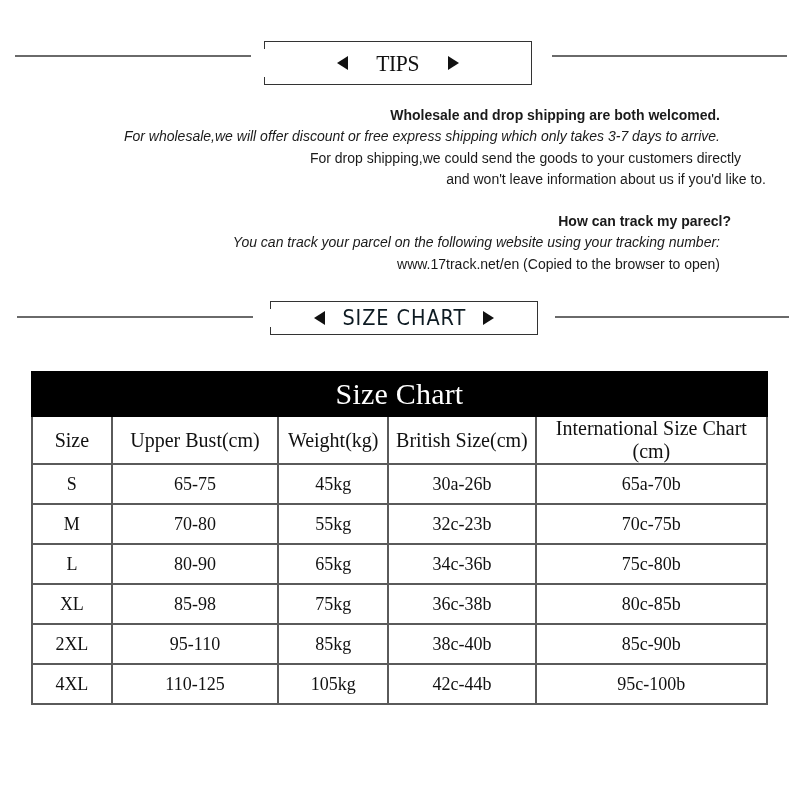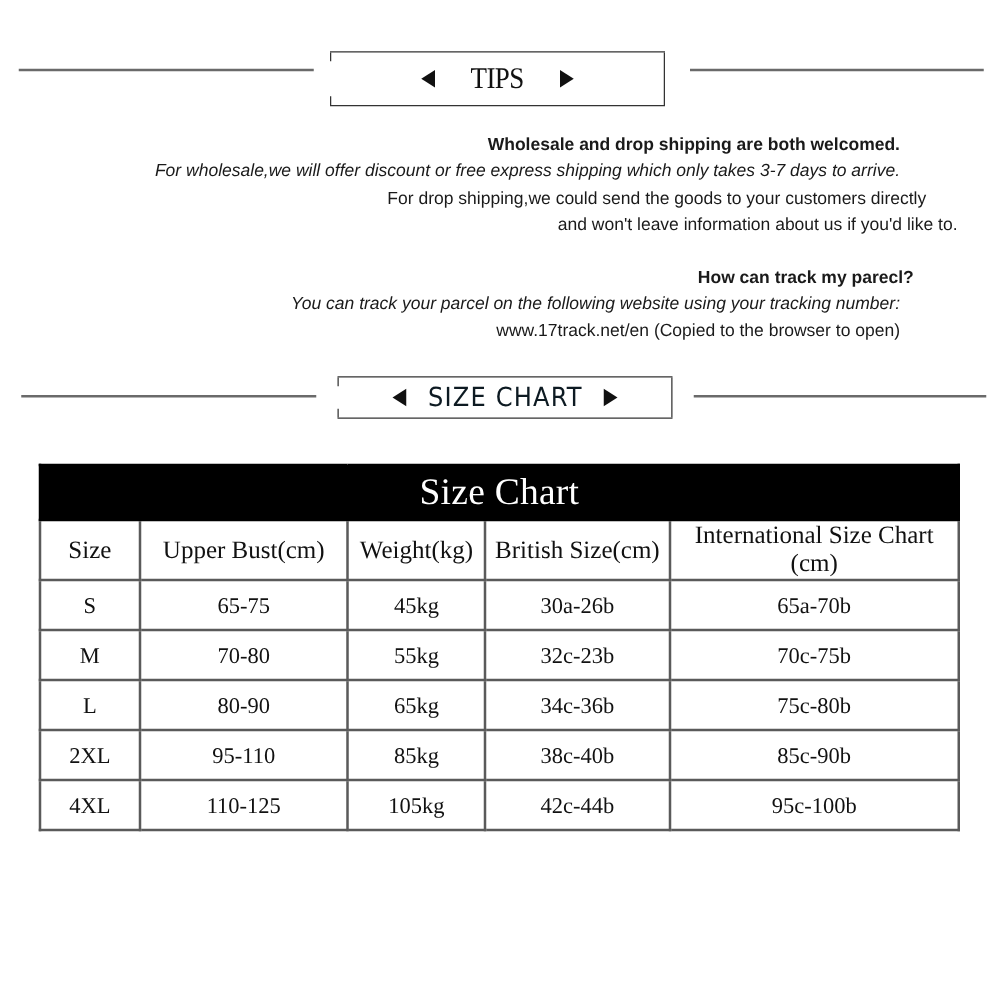--- a/index.html
+++ b/index.html
@@ -191,20 +191,27 @@
       <td>70c-75b</td>
     </tr>
     <tr>
       <td>L</td>
       <td>80-90</td>
       <td>65kg</td>
       <td>34c-36b</td>
       <td>75c-80b</td>
     </tr>
     <tr>
+      <td>XL</td>
+      <td>85-98</td>
+      <td>75kg</td>
+      <td>36c-38b</td>
+      <td>80c-85b</td>
+    </tr>
+    <tr>
       <td>2XL</td>
       <td>95-110</td>
       <td>85kg</td>
       <td>38c-40b</td>
       <td>85c-90b</td>
     </tr>
     <tr>
       <td>4XL</td>
       <td>110-125</td>
       <td>105kg</td>

